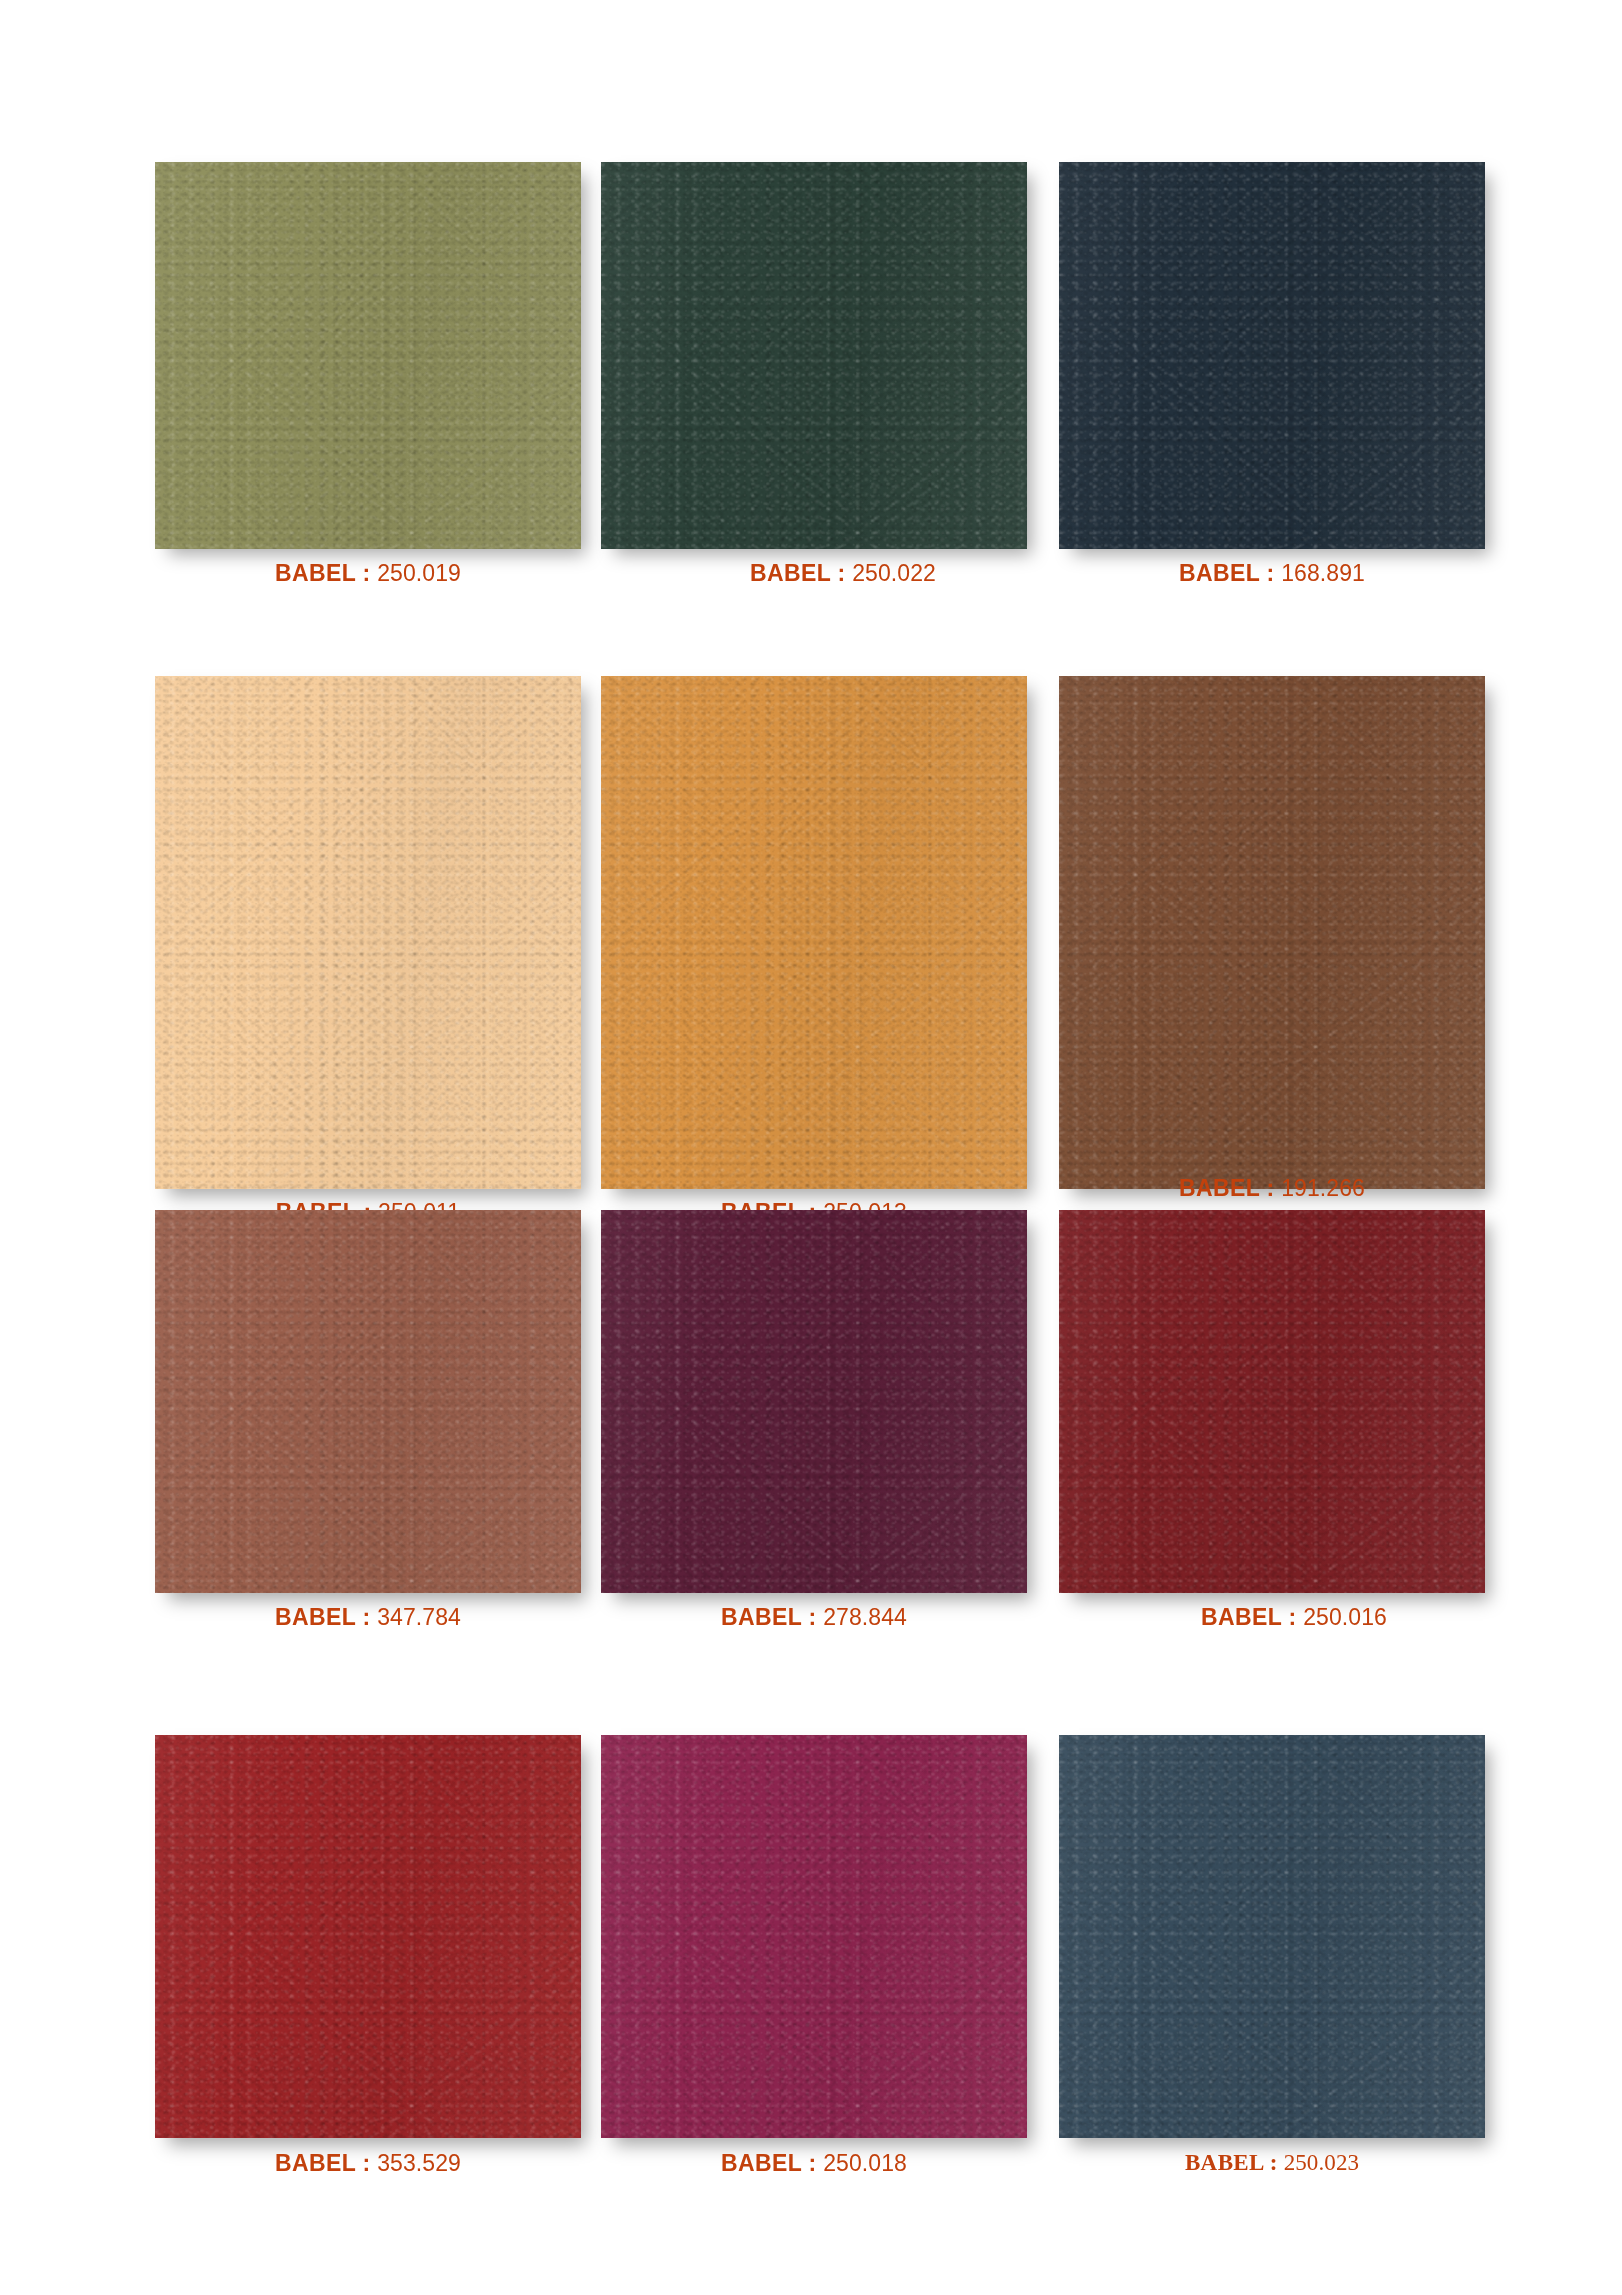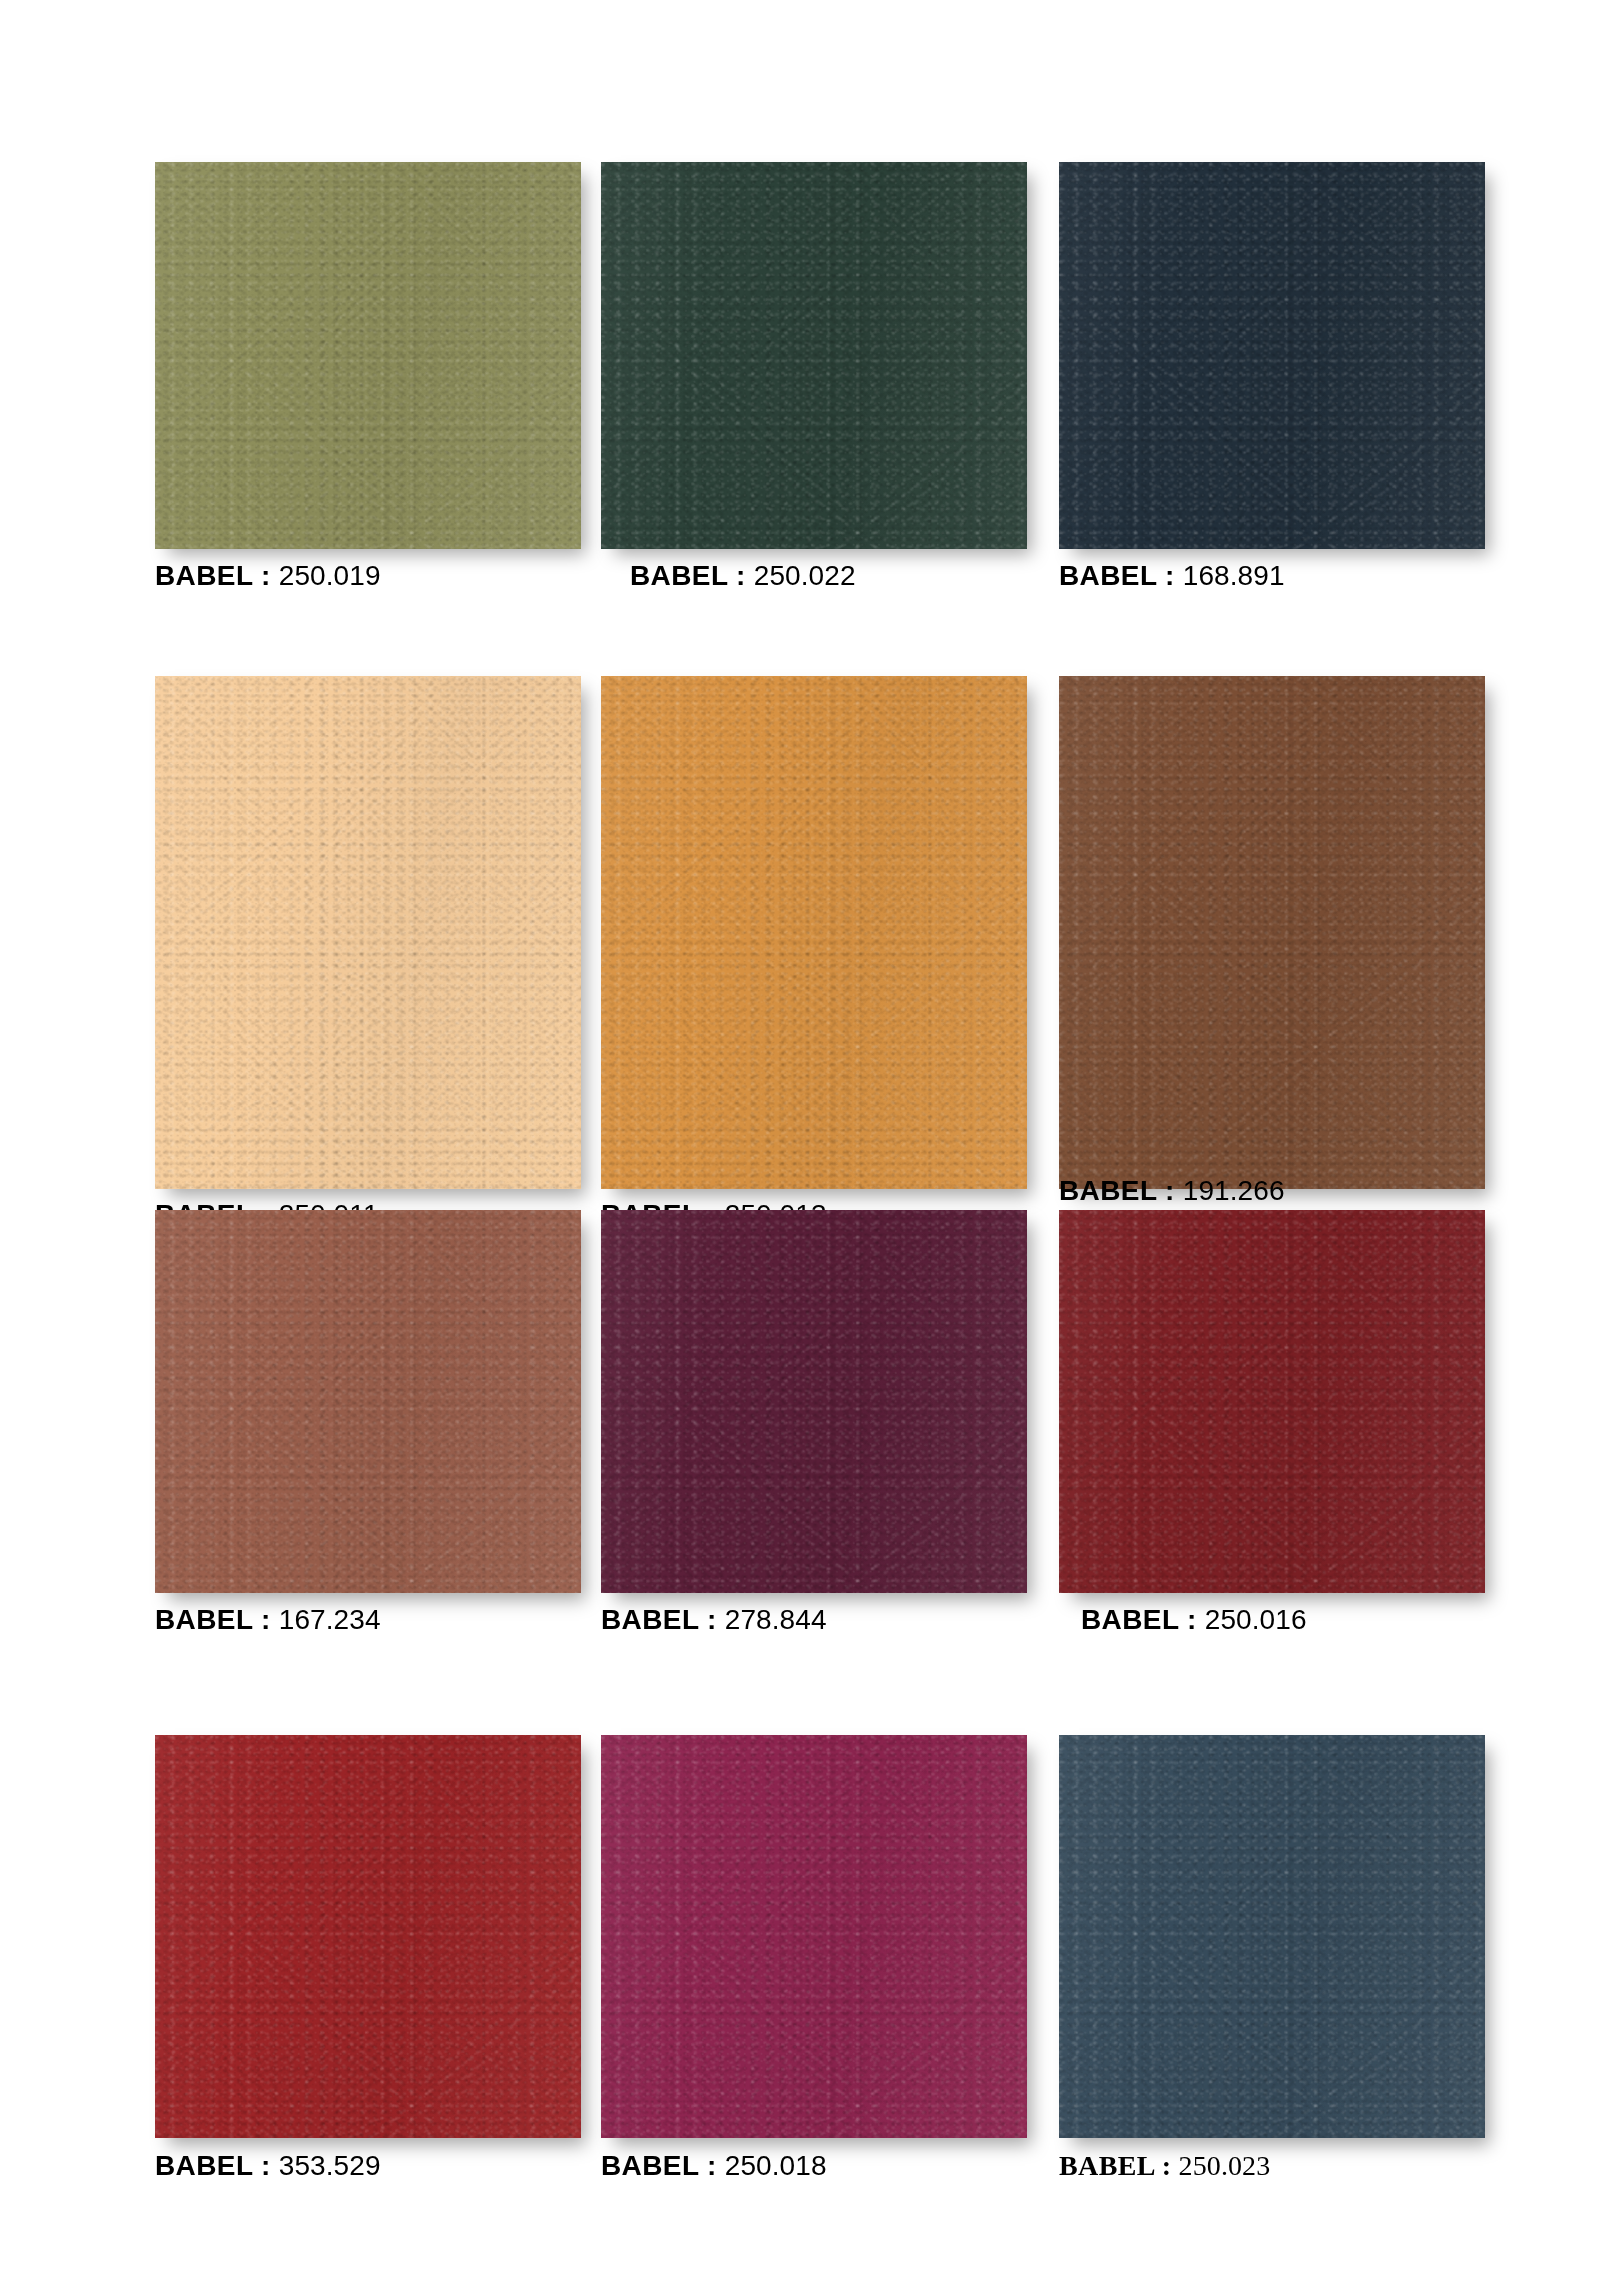--- a/index.html
+++ b/index.html
@@ -95,24 +95,24 @@
     background-position: 0 0, 3.2px 2.6px, 1.9px 3.9px, 0 0;
     opacity: 0.9;
     pointer-events: none;
   }
 
   
   .caption {
     position: absolute;
     left: 0;
     width: 100%;
-    text-align: left;
+    text-align: center;
     white-space: nowrap;
-    color: #000000;
-    font-size: 28px;
+    color: #c2410c;
+    font-size: 23px;
     letter-spacing: 0.2px;
   }
   .caption .brand {
     font-weight: 700;
     letter-spacing: 0.4px;
   }
   .caption .code {
     font-weight: 300;
     letter-spacing: 0.1px;
   }
@@ -142,21 +142,21 @@
         <div class="chip" title="golden ochre" style="background: rgb(217, 147, 67); height: 513px;"></div>
       </div>
       <div class="caption" style="left: 601px; width: 426px; top: 1199px;"><span class="brand">BABEL :</span><span class="code"> 250.013</span></div>
       <div class="cell" style="left: 1059px; top: 676px; width: 426px; height: 513px;">
         <div class="chip" title="medium brown" style="background: rgb(124, 79, 53); height: 513px;"></div>
       </div>
       <div class="caption" style="left: 1059px; width: 426px; top: 1175px;"><span class="brand">BABEL :</span><span class="code"> 191.266</span></div>
       <div class="cell" style="left: 155px; top: 1210px; width: 426px; height: 383px;">
         <div class="chip" title="chestnut rose brown" style="background: rgb(154, 95, 76); height: 383px;"></div>
       </div>
-      <div class="caption" style="left: 155px; width: 426px; top: 1604px;"><span class="brand">BABEL :</span><span class="code"> 167.234</span></div>
+      <div class="caption" style="left: 155px; width: 426px; top: 1604px;"><span class="brand">BABEL :</span><span class="code"> 347.784</span></div>
       <div class="cell" style="left: 601px; top: 1210px; width: 426px; height: 383px;">
         <div class="chip" title="deep plum aubergine" style="background: rgb(91, 31, 57); height: 383px;"></div>
       </div>
       <div class="caption" style="left: 601px; width: 426px; top: 1604px;"><span class="brand">BABEL :</span><span class="code"> 278.844</span></div>
       <div class="cell" style="left: 1059px; top: 1210px; width: 426px; height: 383px;">
         <div class="chip" title="dark burgundy red" style="background: rgb(125, 32, 37); height: 383px;"></div>
       </div>
       <div class="caption" style="left: 1081px; width: 426px; top: 1604px;"><span class="brand">BABEL :</span><span class="code"> 250.016</span></div>
       <div class="cell" style="left: 155px; top: 1735px; width: 426px; height: 403px;">
         <div class="chip" title="brick red" style="background: rgb(156, 36, 39); height: 403px;"></div>

